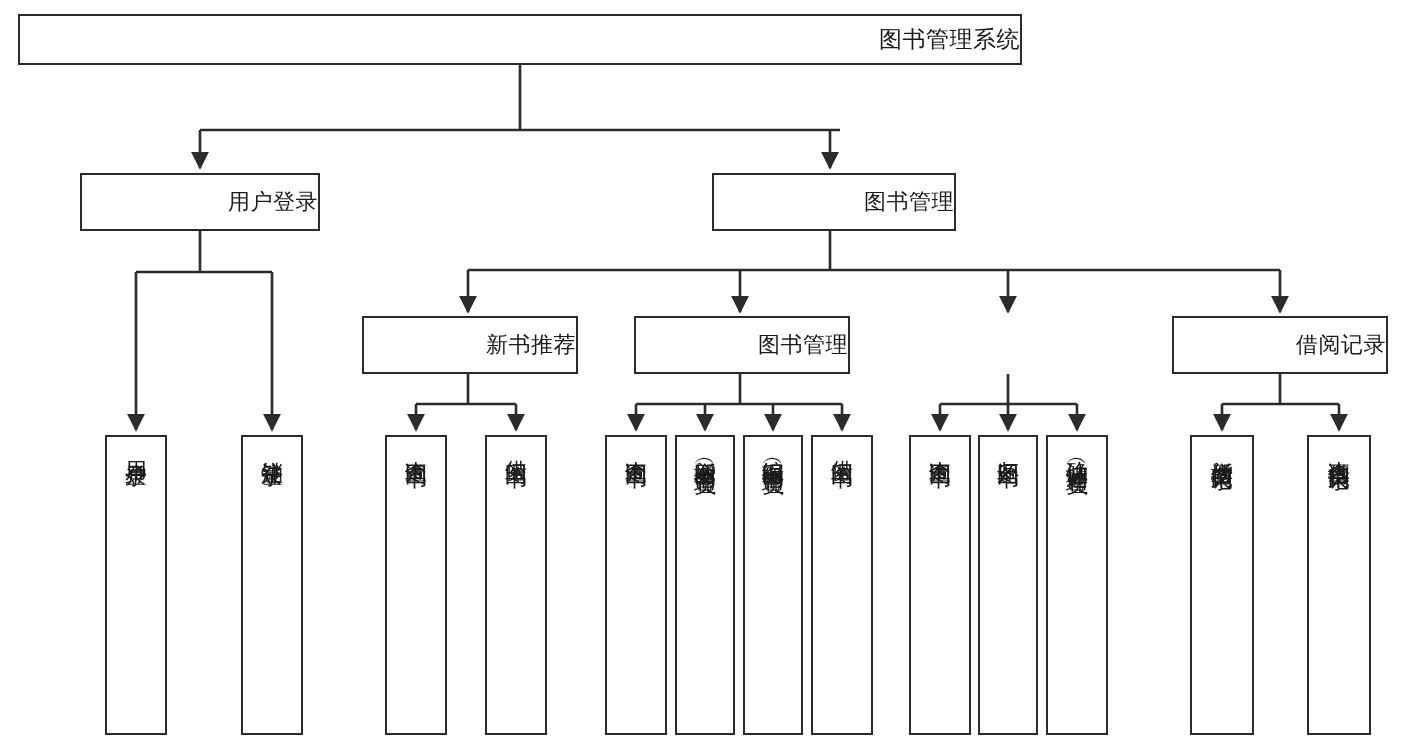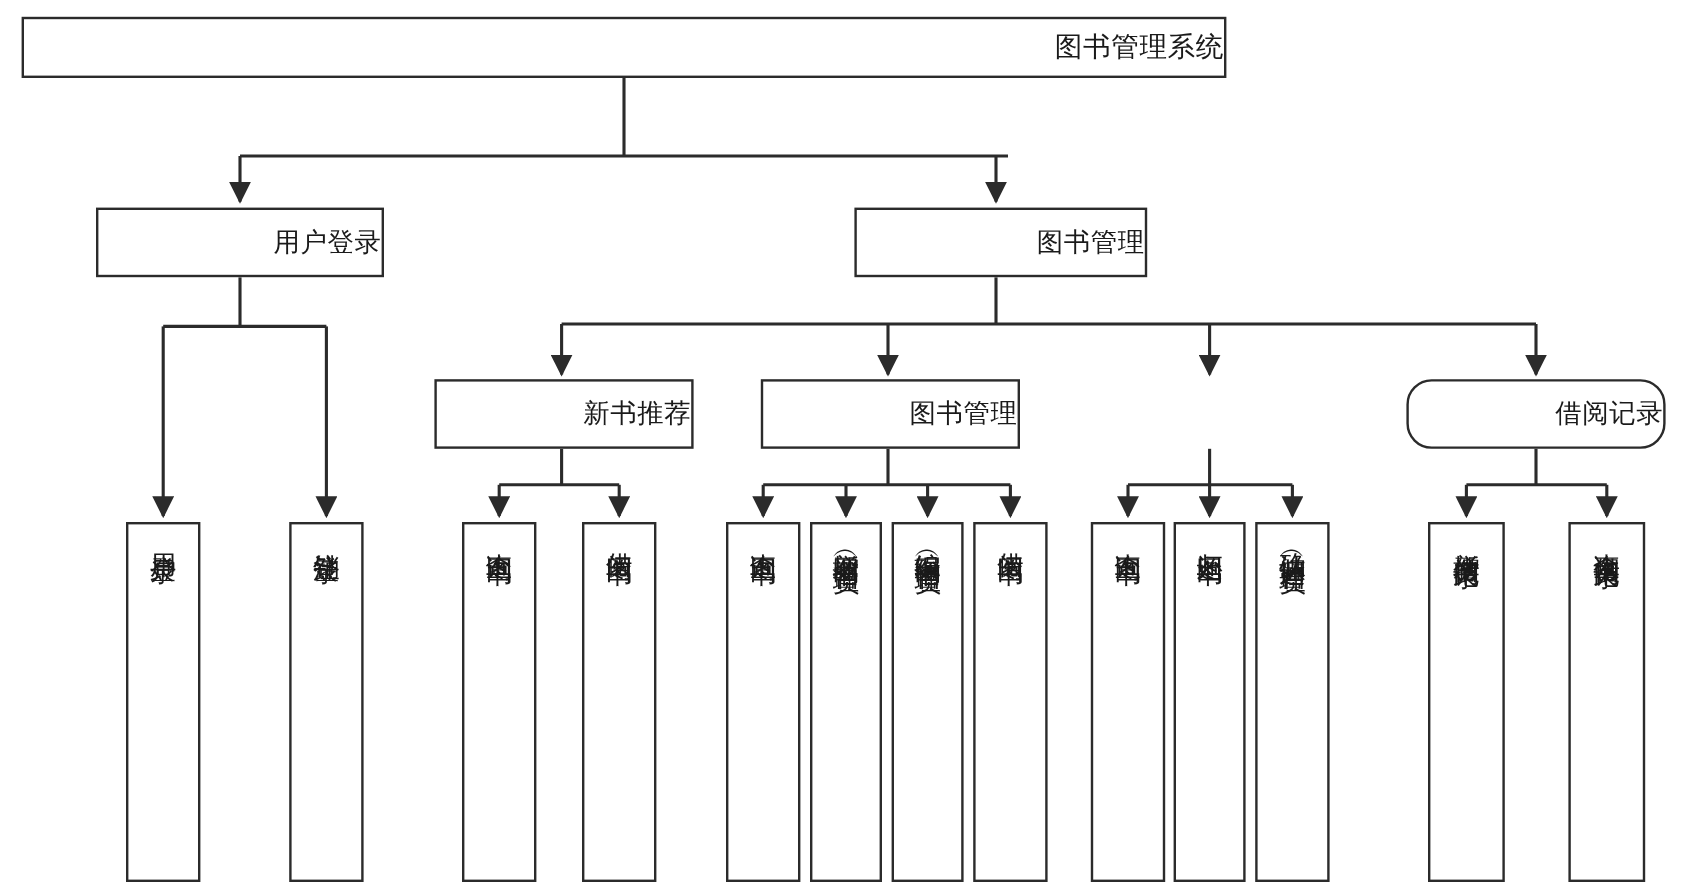--- a/index.html
+++ b/index.html
@@ -138,21 +138,21 @@
   <div class="node horiz" style="left:712px; top:173px; width:244px; height:58px;padding-left:36px;">
     <span class="node-label">图书管理</span>
   </div>
 
   <div class="node horiz" style="left:362px; top:316px; width:216px; height:58px;">
     <span class="node-label">新书推荐</span>
   </div>
   <div class="node horiz" style="left:634px; top:316px; width:216px; height:58px;">
     <span class="node-label">图书管理</span>
   </div>
-  <div class="node horiz" style="left:1172px; top:316px; width:216px; height:58px;border-radius:21px;">
+  <div class="node horiz" style="left:1172px; top:316px; width:216px; height:58px;">
     <span class="node-label">借阅记录</span>
   </div>
 
   <div class="node leaf" style="left:105px; top:435px; width:62px; height:300px;">
     <span class="node-label">用户登录</span>
   </div>
   <div class="node leaf" style="left:241px; top:435px; width:62px; height:300px;">
     <span class="node-label">注销登录</span>
   </div>
 

